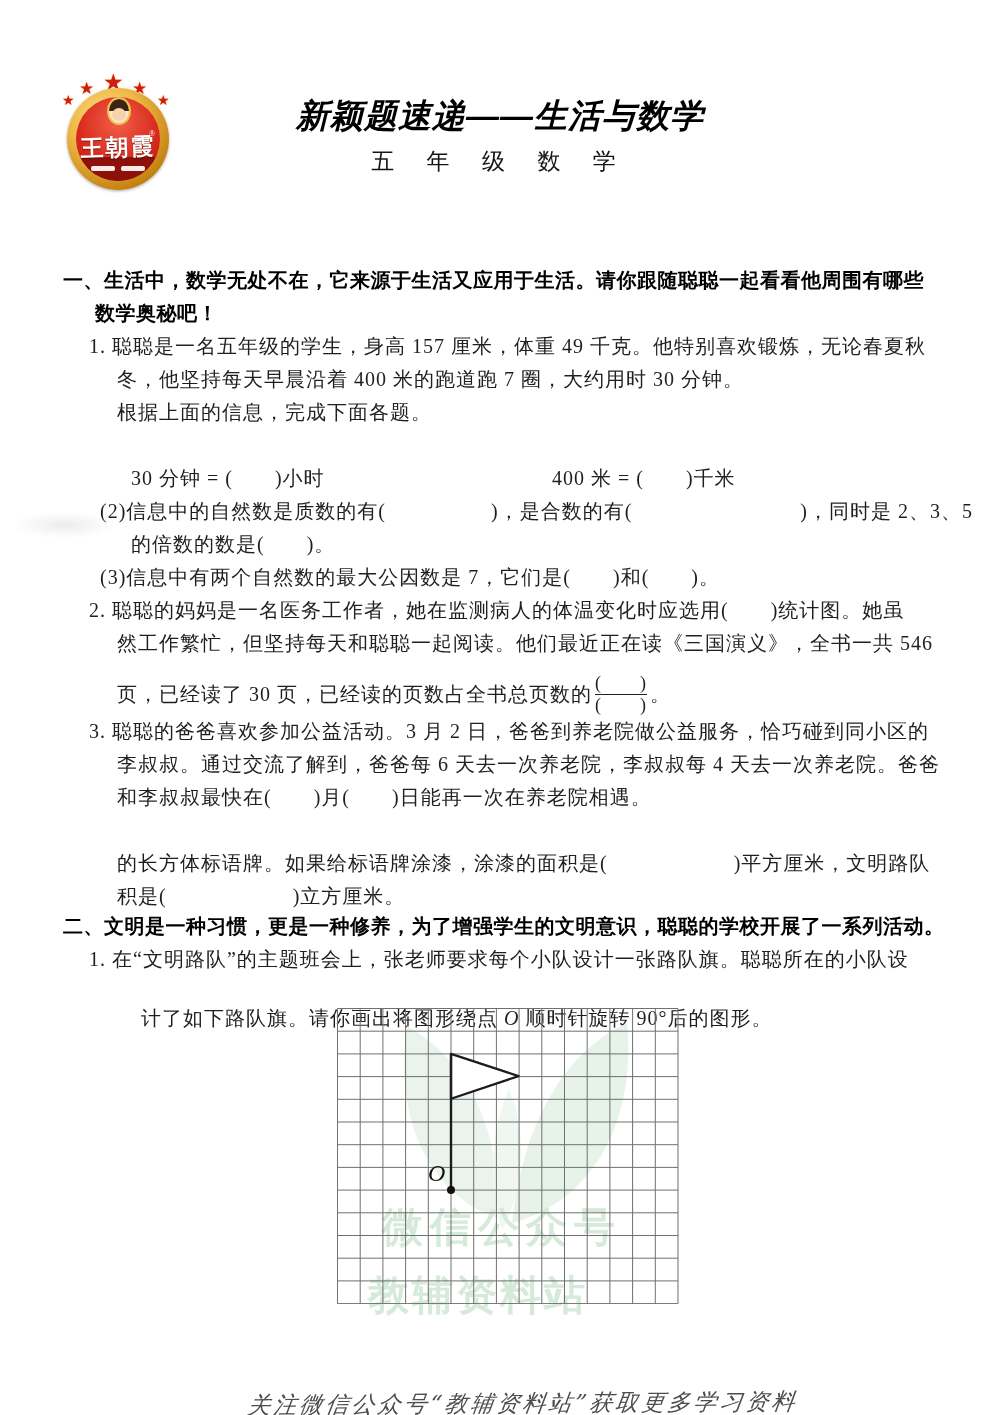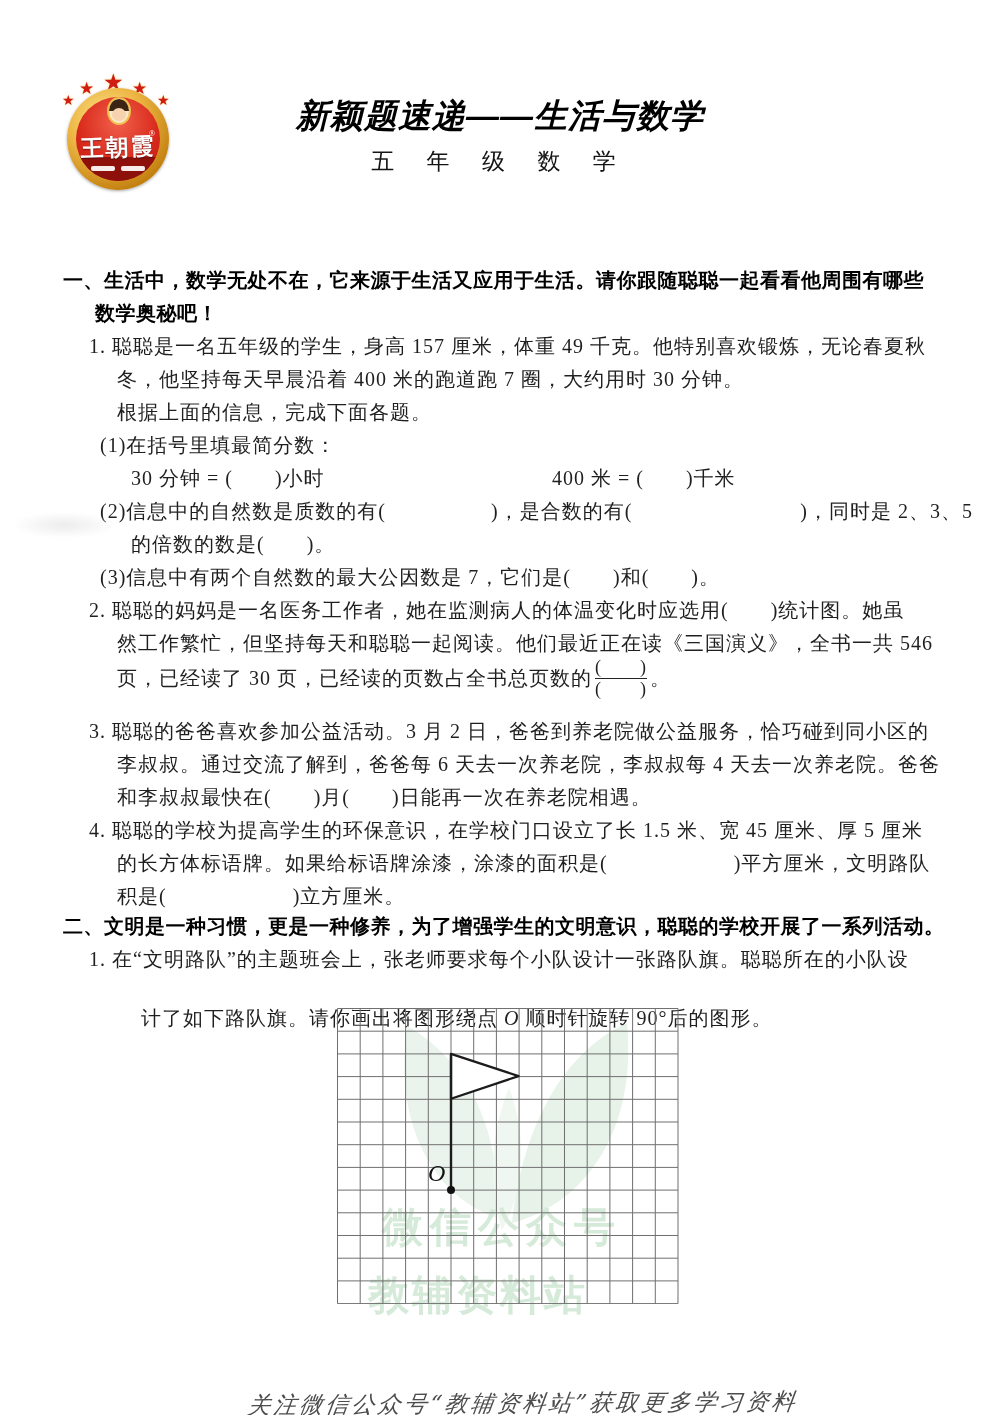--- a/index.html
+++ b/index.html
@@ -38,21 +38,21 @@
          font-family:"Liberation Serif",serif;font-weight:700;font-size:23px;letter-spacing:2px;
          text-shadow:0 1px 1px rgba(0,0,0,.45);transform:rotate(-2deg);}
   .reg{position:absolute;right:5px;top:32px;color:#fff;font-size:8px;}
   .tagline{position:absolute;left:0;top:69px;width:100%;display:flex;justify-content:center;gap:6px;}
   .tagline i{display:block;width:24px;height:5px;background:rgba(255,255,255,.92);border-radius:2px;}
 
   
   .ln{position:absolute;font-family:"Liberation Serif",serif;font-size:20px;color:#1f1f1f;
       white-space:pre;letter-spacing:1px;line-height:26px;}
   .bold{font-family:"Liberation Sans",sans-serif;font-weight:700;letter-spacing:0.5px;color:#000;}
-  .frac-line{display:flex;align-items:center;height:52px;}
+  .frac-line{display:flex;align-items:center;height:52px;margin-top:16px;}
   .frac{display:inline-flex;flex-direction:column;align-items:center;font-size:18px;line-height:1.15;
         margin:0 3px;}
   .frac .den{border-top:1.6px solid #222;}
   .pt-o{font-style:italic;}
 
   .smudge{position:absolute;left:12px;top:512px;width:105px;height:26px;
           background:radial-gradient(ellipse at center, #ececec 0%, rgba(255,255,255,0) 70%);
           filter:blur(1px);}
 
   
@@ -102,21 +102,20 @@
 
   <h1 class="title">新颖题速递——生活与数学</h1>
   <div class="subtitle">五 年 级 数 学</div>
 
   <div class="ln bold" style="left:63px;top:267px">一、生活中，数学无处不在，它来源于生活又应用于生活。请你跟随聪聪一起看看他周围有哪些</div>
   <div class="ln bold" style="left:95px;top:300px">数学奥秘吧！</div>
 
   <div class="ln" style="left:89px;top:333px">1. 聪聪是一名五年级的学生，身高 157 厘米，体重 49 千克。他特别喜欢锻炼，无论春夏秋</div>
   <div class="ln" style="left:117px;top:366px">冬，他坚持每天早晨沿着 400 米的跑道跑 7 圈，大约用时 30 分钟。</div>
   <div class="ln" style="left:117px;top:399px">根据上面的信息，完成下面各题。</div>
-  <div class="ln" style="left:100px;top:432px">(1)在括号里填最简分数：</div>
   <div class="ln" style="left:131px;top:465px">30 分钟 = (　　)小时</div>
   <div class="ln" style="left:552px;top:465px">400 米 = (　　)千米</div>
   <div class="ln" style="left:100px;top:498px">(2)信息中的自然数是质数的有(　　　　　)，是合数的有(　　　　　　　　)，同时是 2、3、5</div>
   <div class="ln" style="left:131px;top:531px">的倍数的数是(　　)。</div>
   <div class="ln" style="left:100px;top:564px">(3)信息中有两个自然数的最大公因数是 7，它们是(　　)和(　　)。</div>
 
   <div class="ln" style="left:89px;top:597px">2. 聪聪的妈妈是一名医务工作者，她在监测病人的体温变化时应选用(　　)统计图。她虽</div>
   <div class="ln" style="left:117px;top:630px">然工作繁忙，但坚持每天和聪聪一起阅读。他们最近正在读《三国演义》，全书一共 546</div>
   <div class="ln frac-line" style="left:117px;top:652px">
     <span>页，已经读了 30 页，已经读的页数占全书总页数的</span>
@@ -124,21 +123,20 @@
       <span class="num">(　　)</span>
       <span class="den">(　　)</span>
     </span>
     <span>。</span>
   </div>
 
   <div class="ln" style="left:89px;top:718px">3. 聪聪的爸爸喜欢参加公益活动。3 月 2 日，爸爸到养老院做公益服务，恰巧碰到同小区的</div>
   <div class="ln" style="left:117px;top:751px">李叔叔。通过交流了解到，爸爸每 6 天去一次养老院，李叔叔每 4 天去一次养老院。爸爸</div>
   <div class="ln" style="left:117px;top:784px">和李叔叔最快在(　　)月(　　)日能再一次在养老院相遇。</div>
 
-  <div class="ln" style="left:89px;top:817px">4. 聪聪的学校为提高学生的环保意识，在学校门口设立了长 1.5 米、宽 45 厘米、厚 5 厘米</div>
   <div class="ln" style="left:117px;top:850px">的长方体标语牌。如果给标语牌涂漆，涂漆的面积是(　　　　　　)平方厘米，文明路队</div>
   <div class="ln bold" style="left:63px;top:913px">二、文明是一种习惯，更是一种修养，为了增强学生的文明意识，聪聪的学校开展了一系列活动。</div>
 
   <div class="ln" style="left:117px;top:883px">积是(　　　　　　)立方厘米。</div>
   <div class="ln" style="left:89px;top:946px">1. 在“文明路队”的主题班会上，张老师要求每个小队设计一张路队旗。聪聪所在的小队设</div>
   <div class="ln" style="left:117px;top:979px">
     <span>计了如下路队旗。请你画出将图形绕点 </span><span class="pt-o">O</span><span> 顺时针旋转 90°后的图形。</span>
   </div>
 
   <div class="smudge"></div>

